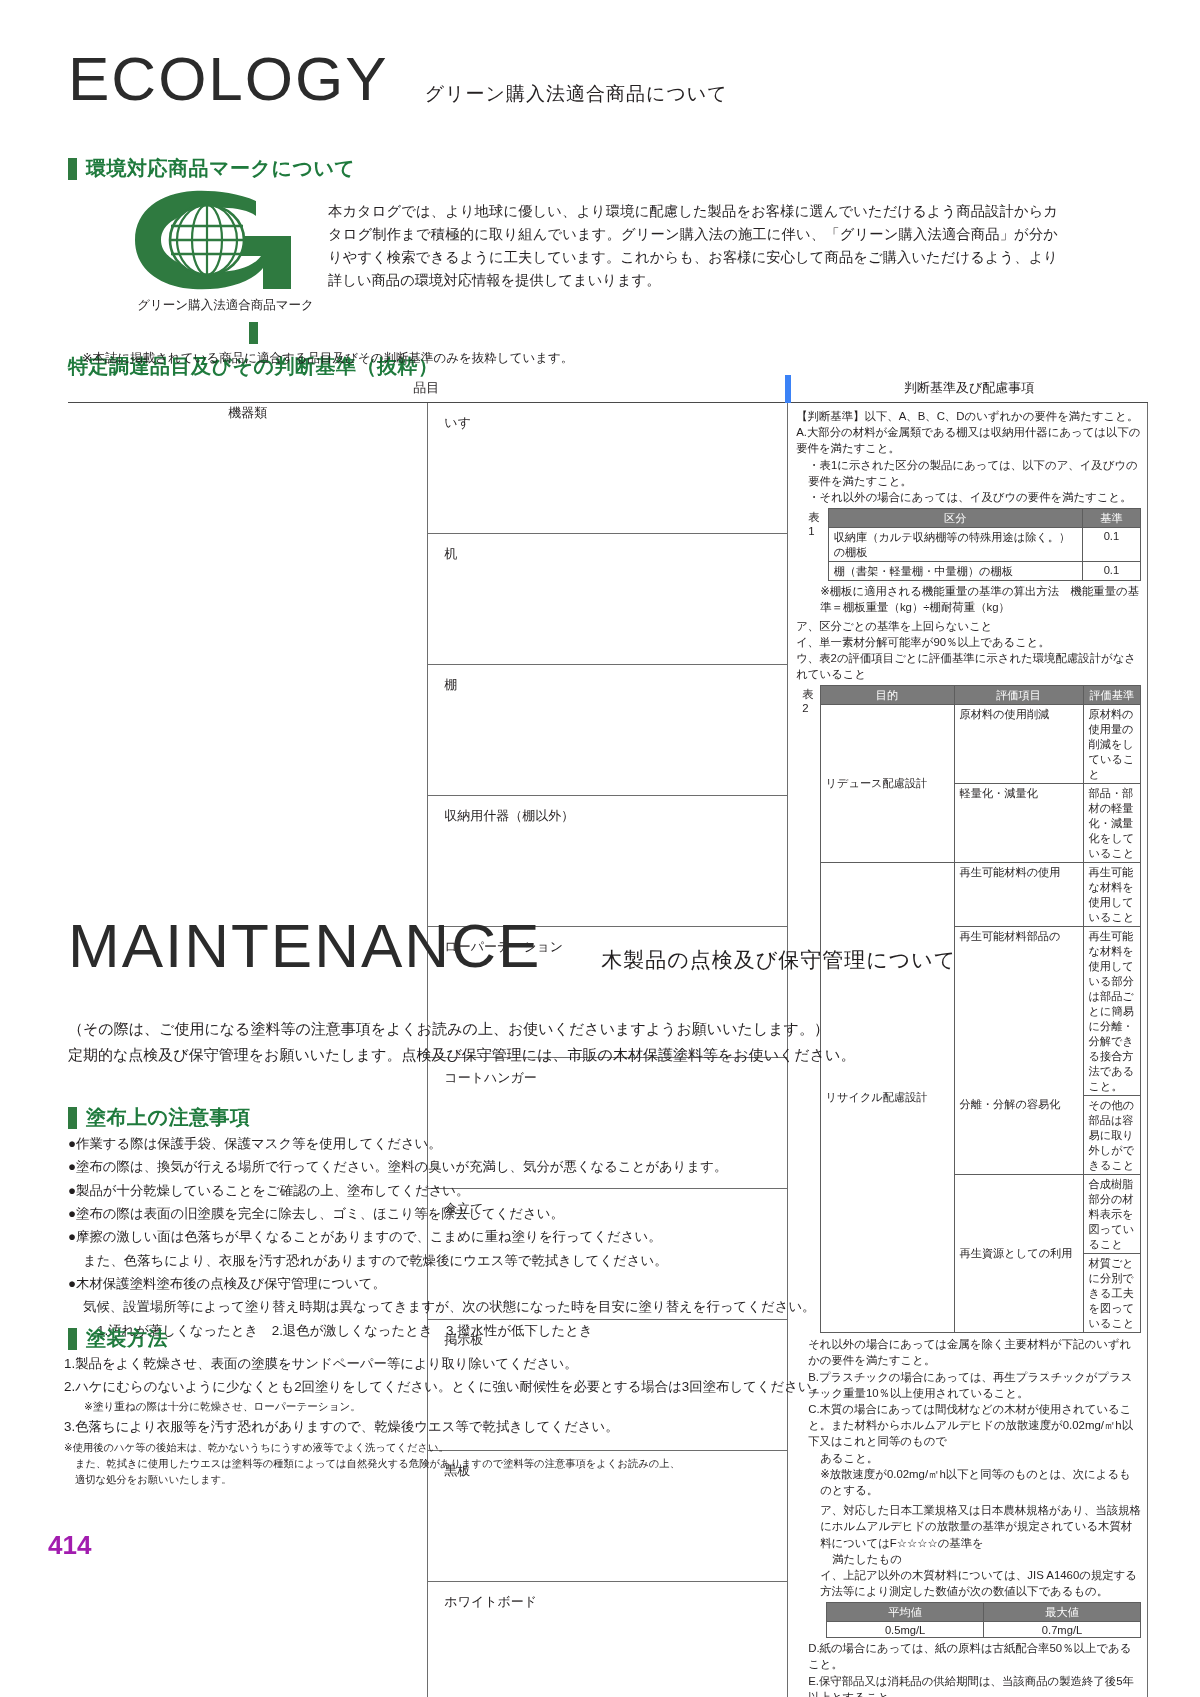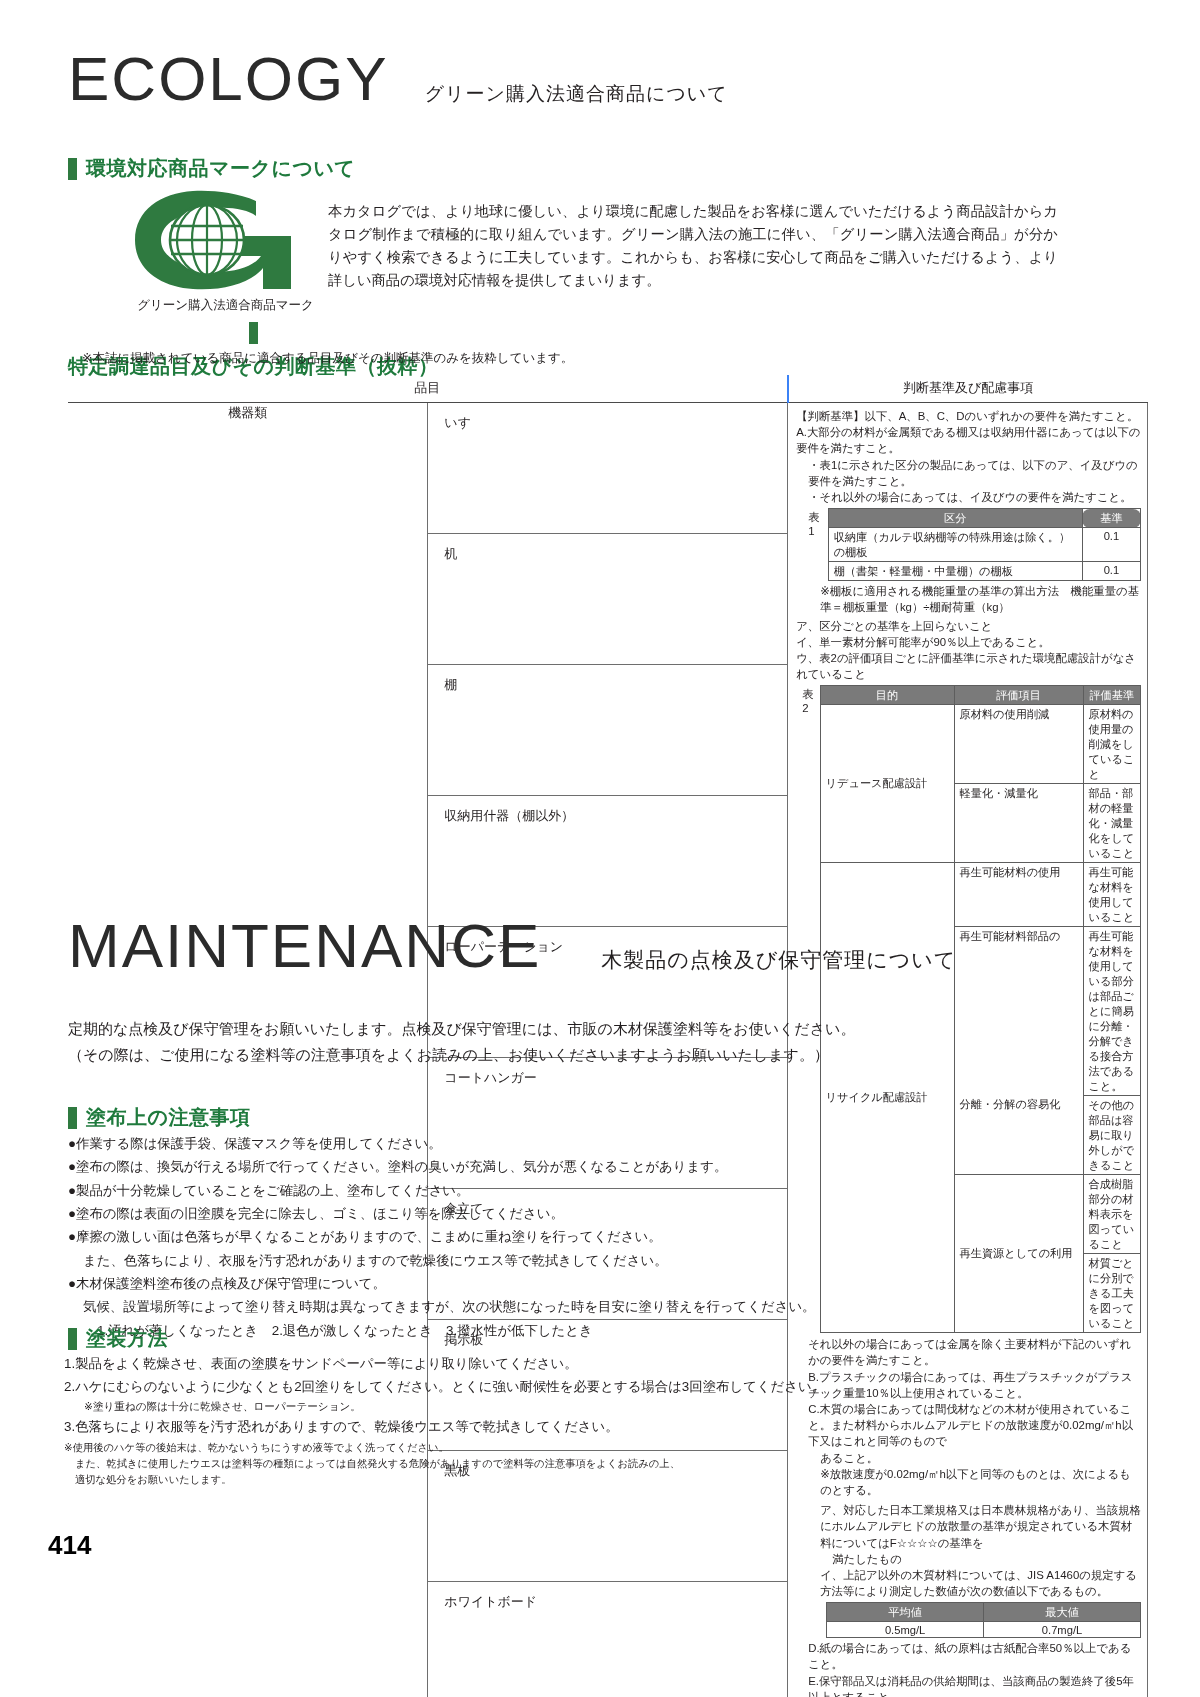--- a/index.html
+++ b/index.html
@@ -70,21 +70,21 @@
   
   .m-para{font-size:15px;line-height:1.72;color:#231f20;}
   .m-list{font-size:13.4px;line-height:1.74;color:#231f20;}
   .m-list .sub{padding-left:15px;}
   .m-list .sub2{padding-left:29px;}
   .m-small{font-size:10.6px;line-height:1.5;}
   .m-num{font-size:13.4px;line-height:1.74;}
   .footnote{font-size:10.3px;line-height:1.55;color:#231f20;}
   .footnote .ind{padding-left:11px;}
 
-  .pageno{font-size:26px;font-weight:bold;color:#000000;}
+  .pageno{font-size:26px;font-weight:bold;color:#a21caf;}
 
   .abs{position:absolute;}
 </style>
 </head>
 <body>
 
 <div class="page">
 
   <div class="abs" style="left:68px;top:48px;">
     <div style="display:flex;align-items:baseline;gap:36px;">
@@ -121,41 +121,41 @@
   <div class="abs sec-head" style="left:68px;top:322px;flex-direction:column;">
     <span class="sec-bar"></span>
     <span class="sec-text">特定調達品目及びその判断基準（抜粋）</span>
   </div>
   <div class="abs note" style="left:82px;top:350px;">※本誌に掲載されている商品に適合する品目及びその判断基準のみを抜粋しています。</div>
 
   <div class="abs" style="left:68px;top:375px;">
     <table class="proc-table">
       <tbody>
           <tr>
-        <td class="hd" colspan="2" style="border:none;border-bottom:1px solid #4a4a4a;border-right:2px solid #3b82f6;">品目</td>
+        <td class="hd" colspan="2" style="border:none;border-bottom:1px solid #4a4a4a;border-right:6px solid #3b82f6;">品目</td>
         <td class="hd" style="border:none;border-bottom:1px solid #4a4a4a;">判断基準及び配慮事項</td>
       </tr>
 
       <tr>
         <td class="cat-cell" rowspan="10">機器類</td>
         <td class="item-cell notop">いす</td>
         <td class="crit-cell notop" rowspan="10">
 
           <div class="c-txt">【判断基準】以下、A、B、C、Dのいずれかの要件を満たすこと。</div>
           <div class="c-txt">A.大部分の材料が金属類である棚又は収納用什器にあっては以下の要件を満たすこと。</div>
           <div class="c-txt c-ind1">・表1に示された区分の製品にあっては、以下のア、イ及びウの要件を満たすこと。</div>
           <div class="c-txt c-ind1">・それ以外の場合にあっては、イ及びウの要件を満たすこと。</div>
 
           <div class="tbl-wrap" style="padding-left:12px;">
             <div class="tbl-label">表1</div>
             <table class="mini">
               <tbody>
                     <tr>
                 <th style="width:330px;">区分</th>
-                <th style="width:62px;border-radius:8px;">基準</th>
+                <th style="width:62px;">基準</th>
               </tr>
               <tr>
                 <td>収納庫（カルテ収納棚等の特殊用途は除く。）の棚板</td>
                 <td class="ctr">0.1</td>
               </tr>
               <tr>
                 <td>棚（書架・軽量棚・中量棚）の棚板</td>
                 <td class="ctr">0.1</td>
               </tr>
             </tbody>
@@ -270,22 +270,22 @@
   </div>
 
   <div class="abs" style="left:68px;top:915px;">
     <div style="display:flex;align-items:baseline;gap:60px;">
       <div class="display-title">MAINTENANCE</div>
       <div class="display-sub" style="font-size:21px;">木製品の点検及び保守管理について</div>
     </div>
   </div>
 
   <div class="abs m-para" style="left:68px;top:1016px;width:1070px;">
+    <p>（その際は、ご使用になる塗料等の注意事項をよくお読みの上、お使いくださいますようお願いいたします。）</p>
     <p>定期的な点検及び保守管理をお願いいたします。点検及び保守管理には、市販の木材保護塗料等をお使いください。</p>
-    <p>（その際は、ご使用になる塗料等の注意事項をよくお読みの上、お使いくださいますようお願いいたします。）</p>
   </div>
 
   <div class="abs sec-head" style="left:68px;top:1104px;">
     <span class="sec-bar"></span>
     <span class="sec-text">塗布上の注意事項</span>
   </div>
 
   <div class="abs m-list" style="left:68px;top:1132px;width:1070px;">
     <p>●作業する際は保護手袋、保護マスク等を使用してください。</p>
     <p>●塗布の際は、換気が行える場所で行ってください。塗料の臭いが充満し、気分が悪くなることがあります。</p>

